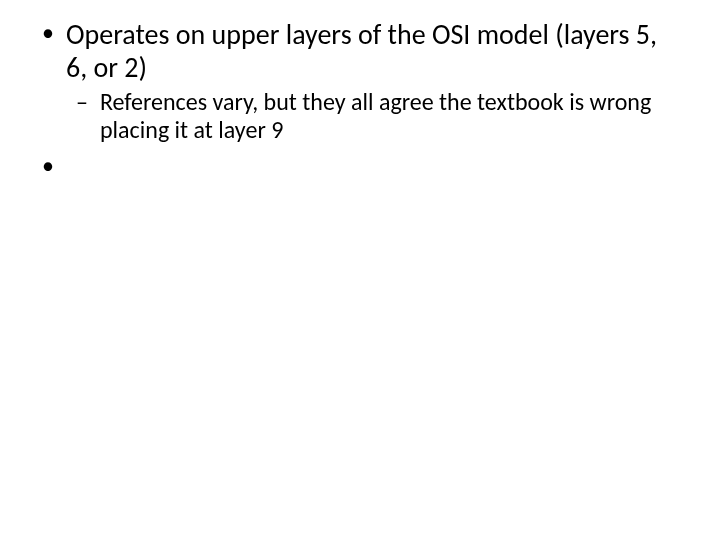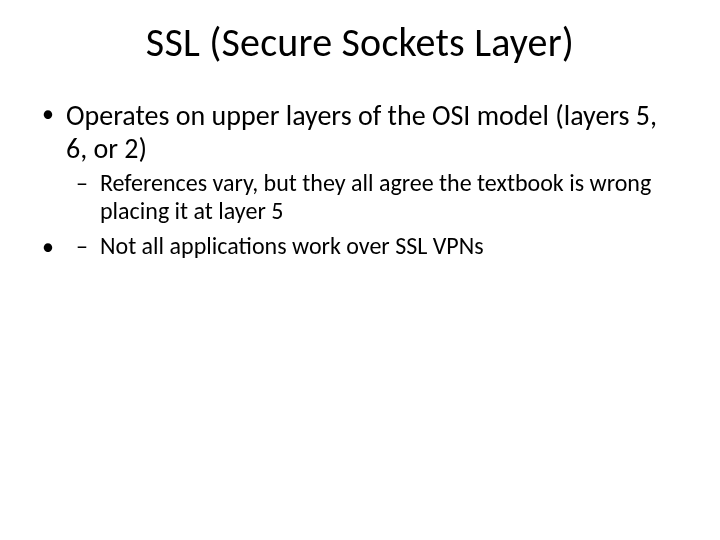--- a/index.html
+++ b/index.html
@@ -61,36 +61,30 @@
     position: absolute;
     left: 10px;
     top: 0;
     font-size: 24px;
   }
 </style>
 </head>
 <body>
 
 <div class="slide">
-  <h1 class="title">SSL (Secure Sockets Layer)</h1>
 
   <ul class="level1">
 
     <li>
       <span>Operates on upper layers of the OSI model (layers 5, 6, or 2)</span>
       <ul class="level2">
         <li>
-          <span>References vary, but they all agree the textbook is wrong placing it at layer 5</span>
+          <span>References vary, but they all agree the textbook is wrong placing it at layer 9</span>
         </li>
       </ul>
     </li>
 
 
     <li>
-      <ul class="level2">
-        <li>
-          <span>Not all applications work over SSL VPNs</span>
-        </li>
-      </ul>
     </li>
 
   </ul>
 </div>
 
 </body></html>

